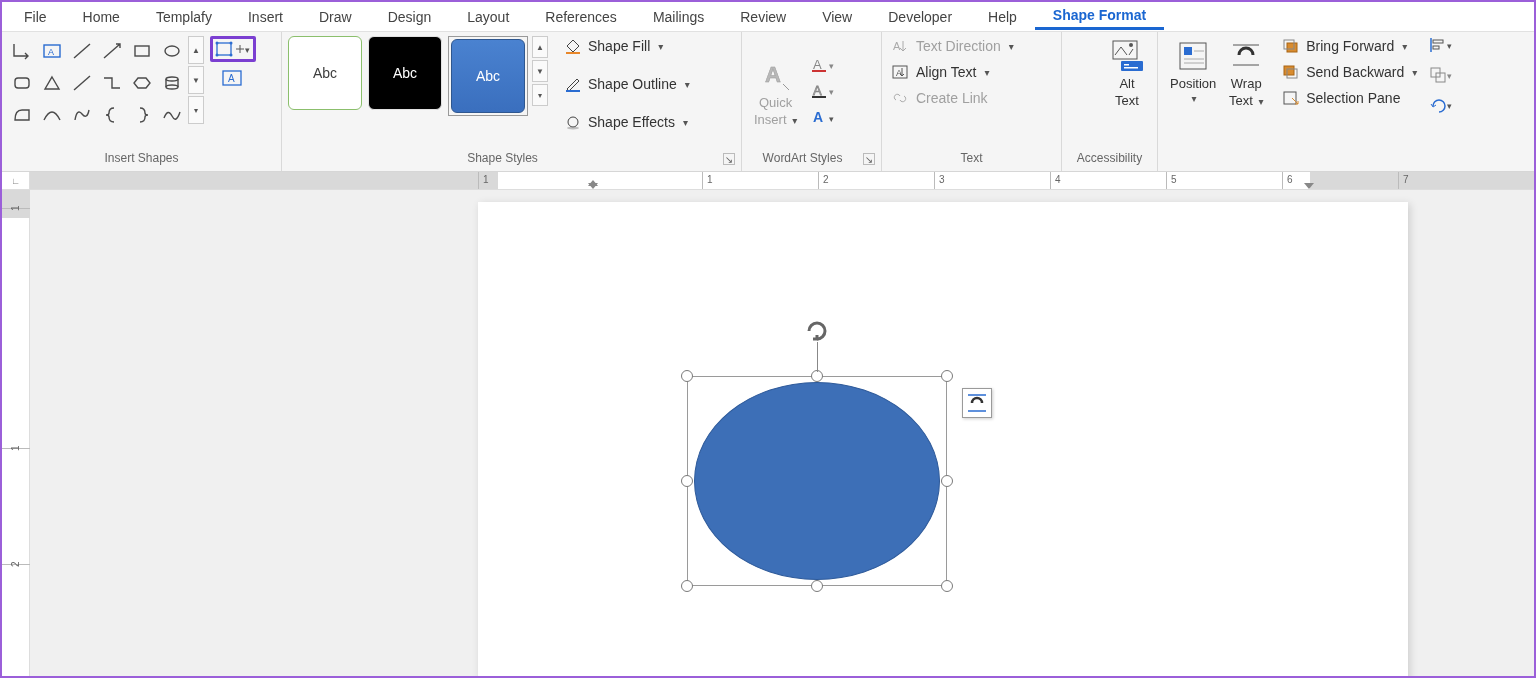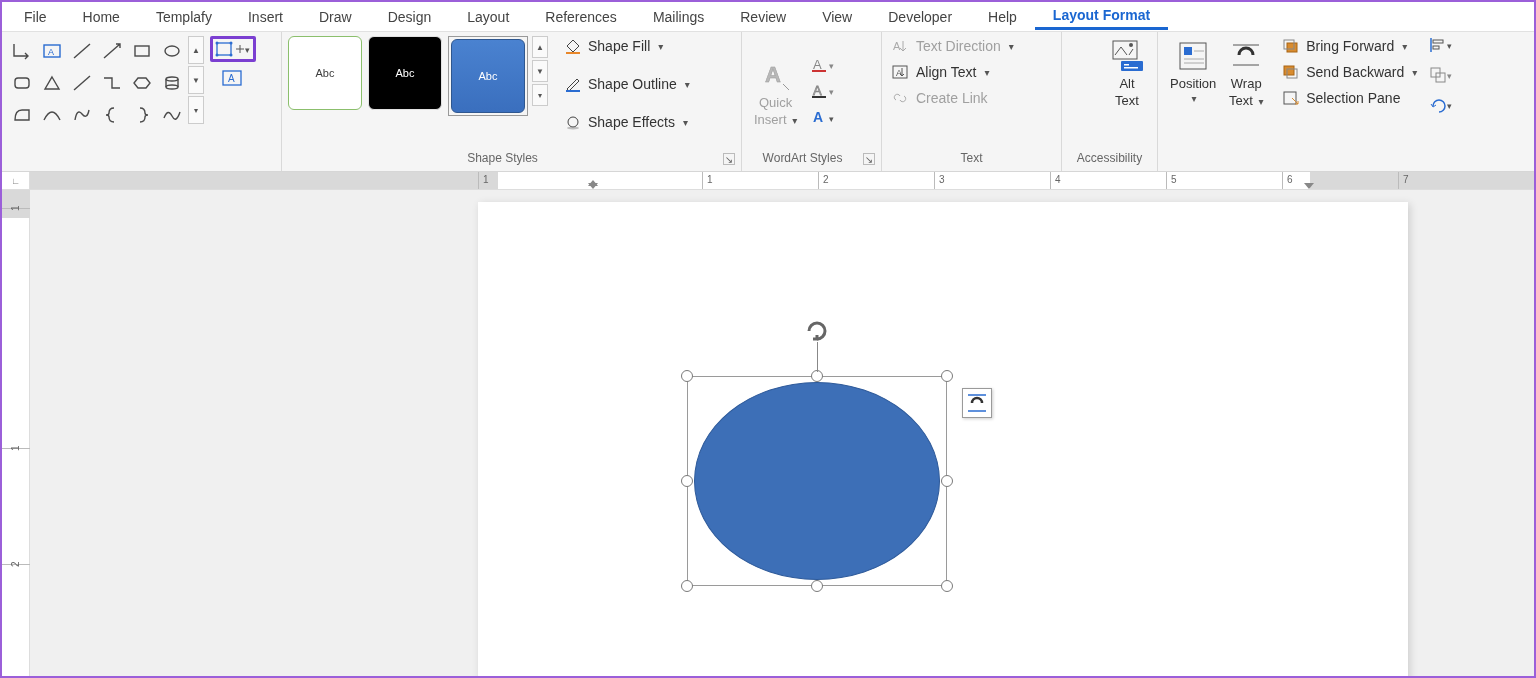--- a/index.html
+++ b/index.html
@@ -22,21 +22,21 @@
 .shape-cell { display: flex; align-items: center; justify-content: center; cursor: pointer; }
 .shape-cell svg { width: 20px; height: 18px; stroke: #4a4a4a; fill: none; stroke-width: 1.4; }
 .gallery-arrows { display: flex; flex-direction: column; gap: 2px; margin-left: 2px; }
 .gal-arrow { width: 16px; height: 28px; border: 1px solid #ccc; background: #fafafa; display: flex; align-items: center; justify-content: center; font-size: 8px; color: #555; cursor: pointer; }
 .edit-col { display: flex; flex-direction: column; gap: 4px; margin-left: 6px; }
 .edit-btn { width: 46px; height: 26px; display: flex; align-items: center; justify-content: center; cursor: pointer; }
 .edit-btn.highlight { border: 3px solid #7b3fd1; border-radius: 2px; }
 
 
 .style-thumbs { display: flex; gap: 6px; }
-.thumb { width: 74px; height: 74px; border: 1px solid #e1e1e1; border-radius: 6px; display: flex; align-items: center; justify-content: center; font-size: 11px; cursor: pointer; }
+.thumb { width: 74px; height: 74px; border: 1px solid #e1e1e1; border-radius: 6px; display: flex; align-items: center; justify-content: center; font-size: 14px; cursor: pointer; }
 .thumb-white { background: #fff; color: #3d3d3d; border: 1.5px solid #8bbf6c; }
 .thumb-black { background: #000; color: #fff; }
 .thumb-blue { background: linear-gradient(#4a82d0,#3a6fbe); color: #fff; border: 1px solid #2f578f; }
 .thumb-blue-wrap { border: 1px solid #999; padding: 2px; }
 .style-arrows { display: flex; flex-direction: column; gap: 2px; margin-left: 4px; }
 .sty-arrow { width: 16px; height: 22px; border: 1px solid #ccc; background: #fafafa; display: flex; align-items: center; justify-content: center; font-size: 8px; color: #555; cursor: pointer; }
 
 .shape-opts { display: flex; flex-direction: column; gap: 18px; margin-left: 12px; font-size: 14px; color: #333; }
 .opt-row { display: flex; align-items: center; gap: 6px; cursor: pointer; padding: 2px 4px; }
 .chev { font-size: 10px; color: #555; margin-left: 2px; }
@@ -88,21 +88,21 @@
   <div class="tab">Insert</div>
   <div class="tab">Draw</div>
   <div class="tab">Design</div>
   <div class="tab">Layout</div>
   <div class="tab">References</div>
   <div class="tab">Mailings</div>
   <div class="tab">Review</div>
   <div class="tab">View</div>
   <div class="tab">Developer</div>
   <div class="tab">Help</div>
-  <div class="tab active">Layout Format</div>
+  <div class="tab active">Shape Format</div>
 </div>
 
 <div class="ribbon">
 
   <div class="group" style="width:280px">
     <div class="group-body">
       <div class="shape-grid">
         <div class="shape-cell">
             <svg viewBox="0 0 20 18">
               <path d="M2 2 L2 14 L16 14 M13 11 L16 14 L13 17"></path>
@@ -215,20 +215,21 @@
             </svg>
         </div>
         <div class="edit-btn">
           <svg width="24" height="20">
               <rect x="2" y="2" width="18" height="14" fill="none" stroke="#2a6cd1" stroke-width="1.3"></rect>
               <text x="7" y="13" font-size="10" fill="#2a6cd1">A</text>
             </svg>
         </div>
       </div>
     </div>
+    <div class="group-label">Insert Shapes</div>
   </div>
 
   <div class="group" style="width:460px">
     <div class="group-body">
       <div class="style-thumbs">
         <div class="thumb thumb-white">Abc</div>
         <div class="thumb thumb-black">Abc</div>
         <div class="thumb-blue-wrap">
             <div class="thumb thumb-blue">Abc</div>
           </div>

